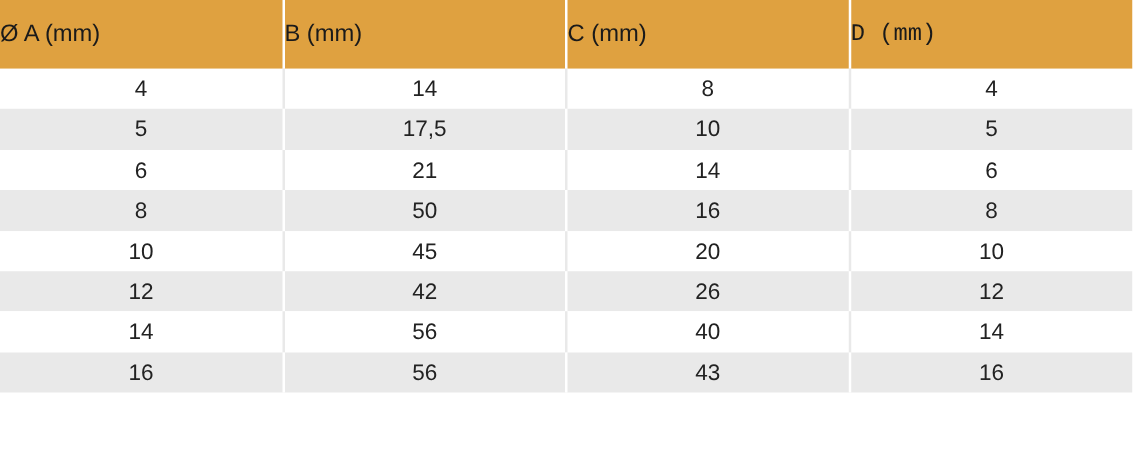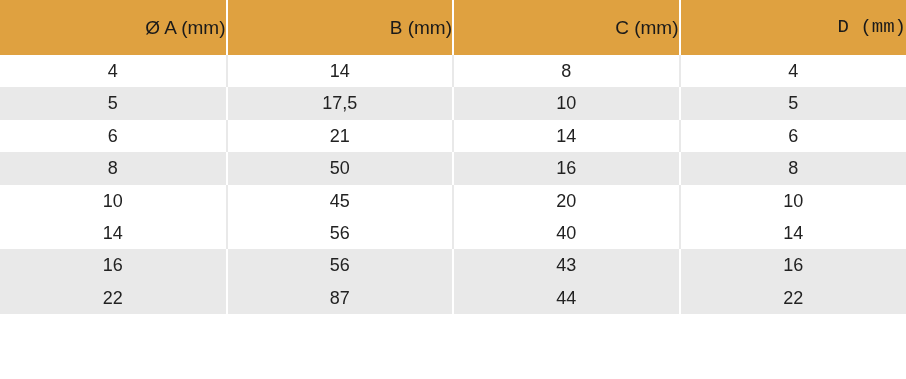--- a/index.html
+++ b/index.html
@@ -24,21 +24,21 @@
     width: 226.5px;
   }
 
   
   .spec-table thead th {
     height: 55px;
     background: #dfa140;
     color: #1a1a1a;
     font-size: 19px;
     font-weight: 400;
-    text-align: right;
+    text-align: left;
     vertical-align: middle;
     padding: 0;
     border-right: 2px solid #ffffff;
     box-sizing: border-box;
     line-height: 55px;
   }
   .spec-table thead th:last-child {
     border-right: none;
     font-family: Liberation Mono, monospace;
   }
@@ -115,32 +115,32 @@
         <td>50</td>
         <td>16</td>
         <td>8</td>
       </tr>
       <tr class="row-odd">
         <td>10</td>
         <td>45</td>
         <td>20</td>
         <td>10</td>
       </tr>
+      <tr class="row-even">
+        <td>12</td>
+        <td>42</td>
+        <td>26</td>
+        <td>12</td>
+      </tr>
       <tr class="row-odd">
         <td>14</td>
         <td>56</td>
         <td>40</td>
         <td>14</td>
       </tr>
       <tr class="row-even">
         <td>16</td>
         <td>56</td>
         <td>43</td>
         <td>16</td>
       </tr>
-      <tr class="row-even">
-        <td>22</td>
-        <td>87</td>
-        <td>44</td>
-        <td>22</td>
-      </tr>
     </tbody>
 </table>
 
 </body></html>

